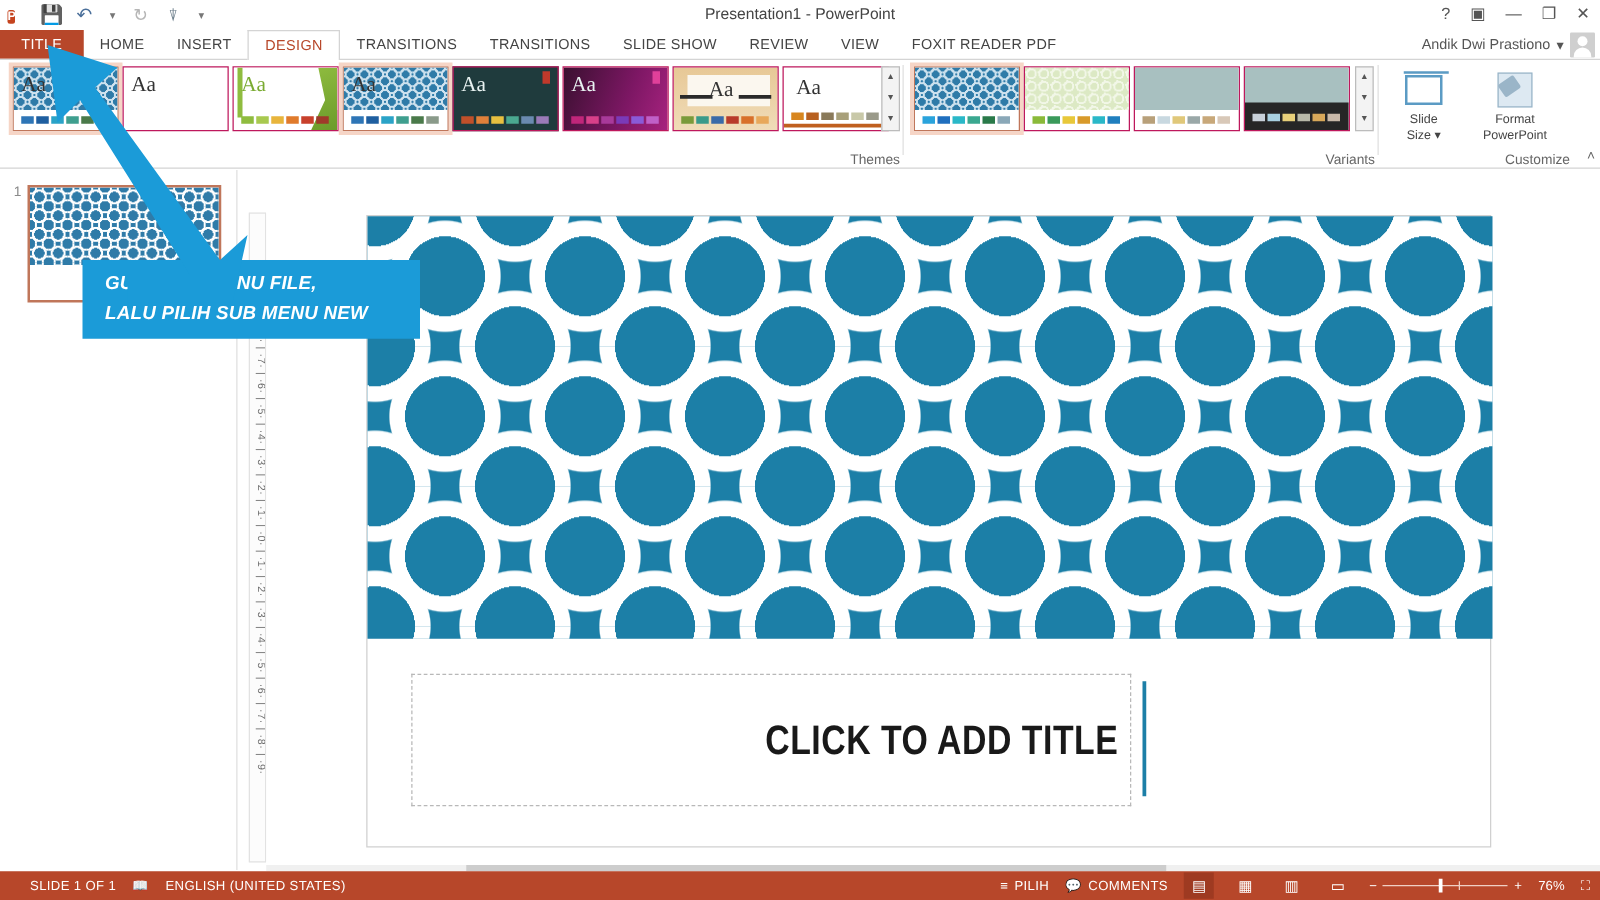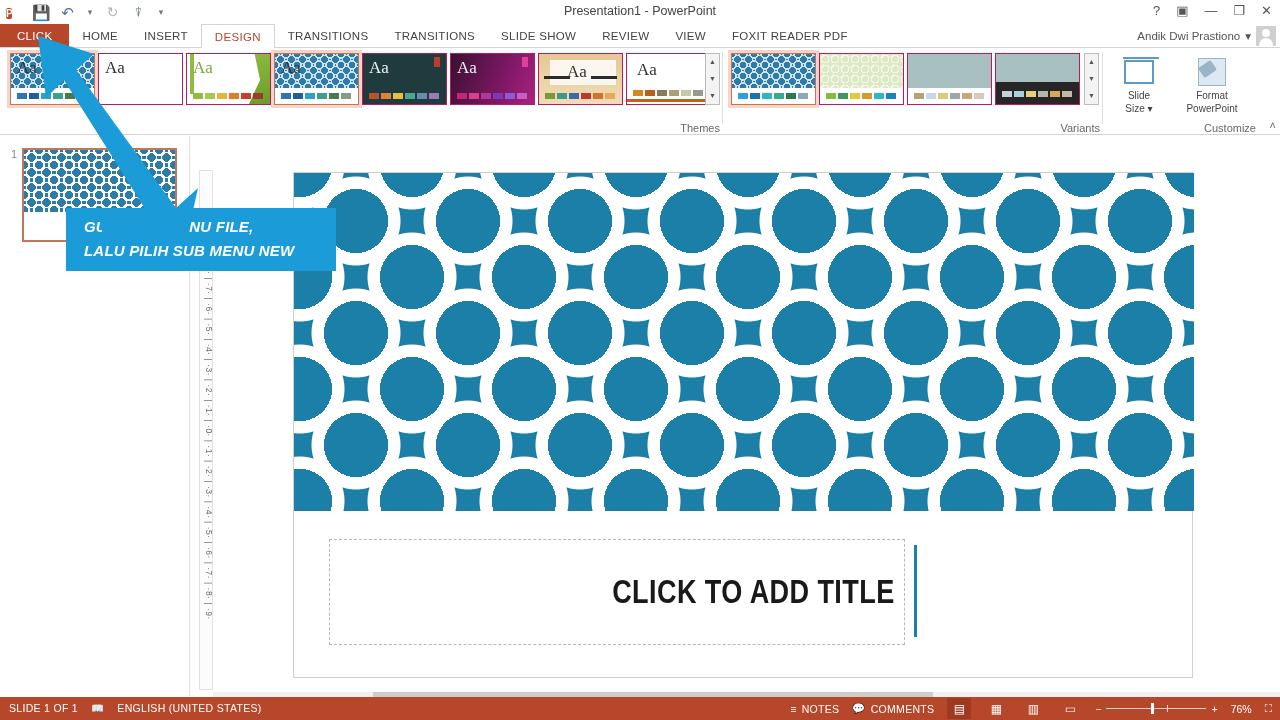--- a/index.html
+++ b/index.html
@@ -225,21 +225,21 @@
     line-height: 24px; letter-spacing: .2px; z-index: 20;
   }
   .arrow { position: absolute; left: 30px; top: 30px; z-index: 21; }
 
   
   .statusbar {
     position: absolute; left: 0; bottom: 0; width: 1280px; height: 23px;
     background: #b7472a; color: #fff; font-size: 10.5px;
     display: flex; align-items: center;
   }
-  .sb-left { display: flex; gap: 13px; padding-left: 9px; letter-spacing: .3px; }
+  .sb-left { display: flex; align-items: center; gap: 13px; padding-left: 24px; letter-spacing: .3px; }
   .sb-right { margin-left: auto; display: flex; align-items: center; gap: 13px; padding-right: 8px; }
   .sb-item { display: flex; align-items: center; gap: 5px; letter-spacing: .3px; }
   .viewbtn { width: 24px; height: 21px; display: flex; align-items: center; justify-content: center; font-size: 12px; }
   .viewbtn.active { background: #9e3a21; }
   .zoomslider { display: flex; align-items: center; gap: 5px; }
   .ztrack { width: 100px; height: 1px; background: #f0cfc4; position: relative; }
   .zhandle { position: absolute; left: 45px; top: -5px; width: 3px; height: 11px; background: #fff; }
   .ztick { position: absolute; left: 61px; top: -3px; width: 1px; height: 7px; background: #f0cfc4; }
   .scrollbar-bottom { position: absolute; left: 213px; bottom: 23px; width: 1067px; height: 5px; background: #f0f0f0; }
   .scrollbar-bottom i { position: absolute; left: 160px; top: 0; width: 560px; height: 5px; background: #cdcdcd; }
@@ -263,21 +263,21 @@
     <div class="winctl">
       <span>?</span>
       <span>▣</span>
       <span>—</span>
       <span>❐</span>
       <span>✕</span>
     </div>
   </div>
 
   <div class="tabbar">
-    <div class="tab-file">CLICK</div>
+    <div class="tab-file">TITLE</div>
     <div class="tab">HOME</div>
     <div class="tab">INSERT</div>
     <div class="tab active">DESIGN</div>
     <div class="tab">TRANSITIONS</div>
     <div class="tab">TRANSITIONS</div>
     <div class="tab">SLIDE SHOW</div>
     <div class="tab">REVIEW</div>
     <div class="tab">VIEW</div>
     <div class="tab">FOXIT READER PDF</div>
   </div>
@@ -529,21 +529,21 @@
 
   <div class="statusbar">
     <div class="sb-left">
       <span>SLIDE 1 OF 1</span>
       <span>📖</span>
       <span>ENGLISH (UNITED STATES)</span>
     </div>
     <div class="sb-right">
       <span class="sb-item">
         <span>≡</span>
-        <span>NOTES</span>
+        <span>PILIH</span>
       </span>
       <span class="sb-item">
         <span>💬</span>
         <span>COMMENTS</span>
       </span>
       <span class="viewbtn active">▤</span>
       <span class="viewbtn">▦</span>
       <span class="viewbtn">▥</span>
       <span class="viewbtn">▭</span>
       <span class="zoomslider">

